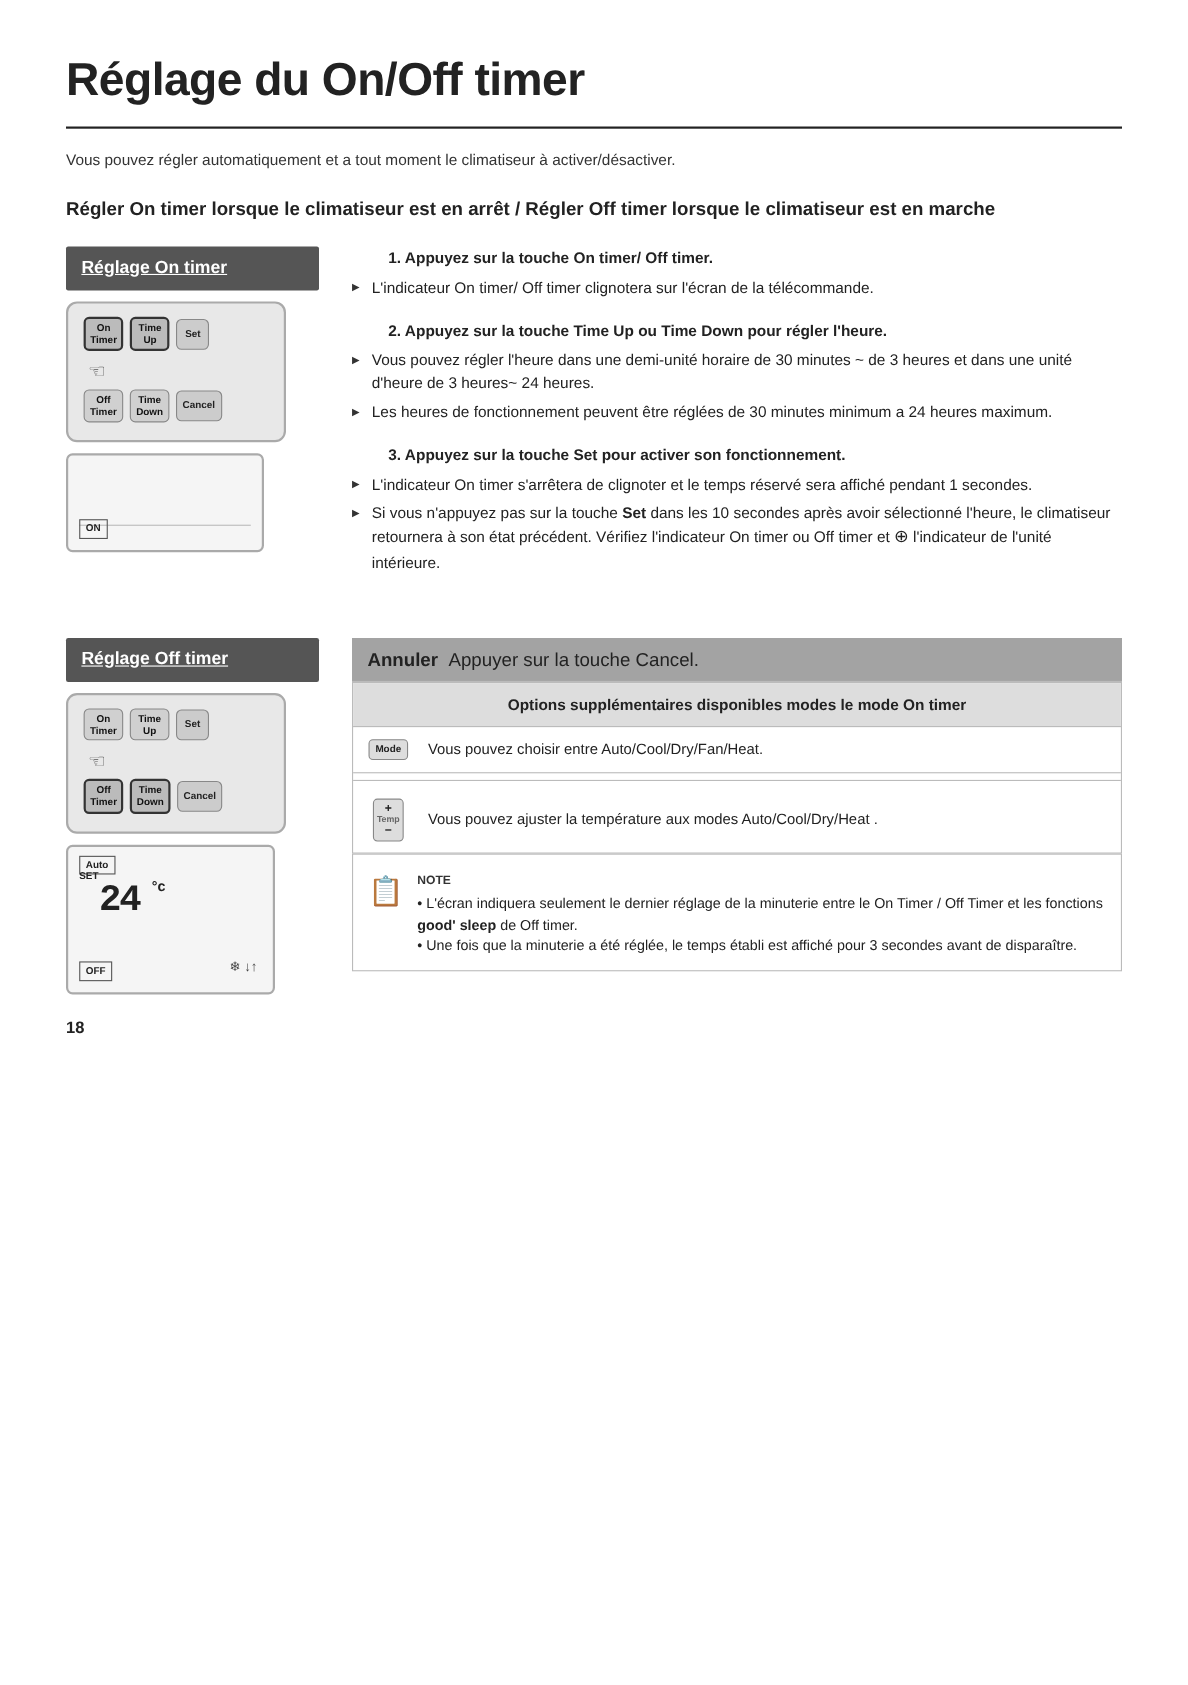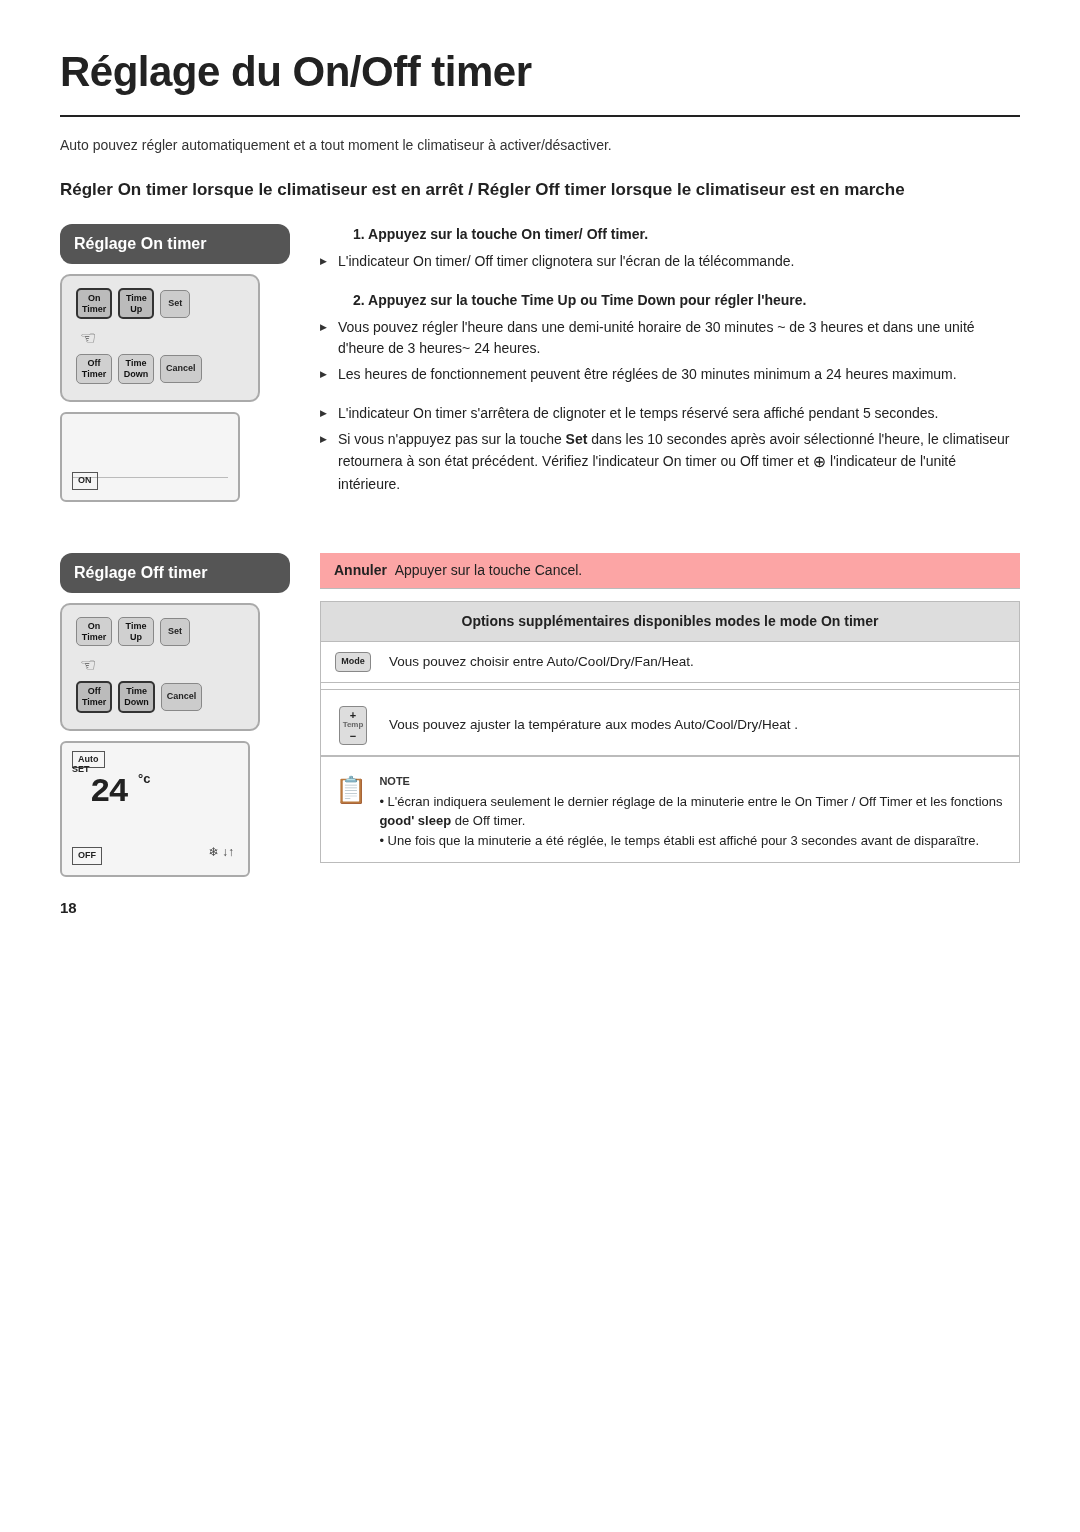--- a/index.html
+++ b/index.html
@@ -45,21 +45,22 @@
     .right-col {
       flex: 1;
     }
     .section-label {
       background: #555;
       color: #fff;
       font-size: 16px;
       font-weight: 700;
       padding: 8px 14px;
       margin-bottom: 10px;
-      border-radius: 12px;
+      border-radius: 2px;
+      text-decoration: underline;
     }
     
     .remote-box {
       border: 2px solid #aaa;
       border-radius: 10px;
       background: #e8e8e8;
       padding: 12px 14px 10px 14px;
       margin-bottom: 10px;
       width: 200px;
     }
@@ -271,24 +272,24 @@
       padding: 2px 5px;
       background: #ddd;
       display: flex;
       flex-direction: column;
       align-items: center;
       width: 28px;
       line-height: 1.1;
     }
     
     .annuler-bar {
-      background: #fca5a5;
+      background: #a3a3a3;
       padding: 7px 14px;
-      font-size: 14px;
-      margin-bottom: 12px;
+      font-size: 17px;
+      margin-bottom: 0;
       border-bottom: 1px solid #bbb;
     }
     
     .note-box {
       border: 1.5px solid #bbb;
       display: flex;
       align-items: flex-start;
       gap: 12px;
       padding: 12px 14px;
       margin-top: 0;
@@ -319,21 +320,21 @@
       margin: 6px 0 6px 0;
     }
     .off-right-col {
       flex: 1;
     }
   </style>
 </head>
 <body>
 
 <h1>Réglage du On/Off timer</h1>
-<p class="subtitle">Auto pouvez régler automatiquement et a tout moment le climatiseur à activer/désactiver.</p>
+<p class="subtitle">Vous pouvez régler automatiquement et a tout moment le climatiseur à activer/désactiver.</p>
 
 <p class="section-heading">Régler On timer  lorsque le climatiseur est en arrêt / Régler Off timer lorsque le climatiseur est en marche</p>
 
 <div class="two-col">
 
   <div class="left-col">
     <div class="section-label">Réglage On timer</div>
 
     <div class="remote-box">
       <div class="remote-row">
@@ -379,22 +380,23 @@
 
     <div class="step">
       <p class="step-title">2. <span>Appuyez sur la touche Time Up ou Time Down pour régler l'heure.</span></p>
       <ul class="bullet-list">
         <li>Vous pouvez régler l'heure dans une demi-unité horaire de 30 minutes ~ de 3 heures et dans une unité d'heure de 3 heures~ 24 heures.</li>
         <li>Les heures de fonctionnement peuvent être réglées de 30 minutes minimum a 24 heures maximum.</li>
       </ul>
     </div>
 
     <div class="step">
+      <p class="step-title">3. <span>Appuyez sur la touche Set pour activer son fonctionnement.</span></p>
       <ul class="bullet-list">
-        <li>L'indicateur On timer s'arrêtera de clignoter et le temps réservé sera affiché pendant 5 secondes.</li>
+        <li>L'indicateur On timer s'arrêtera de clignoter et le temps réservé sera affiché pendant 1 secondes.</li>
         <li>
           Si vous n'appuyez pas sur la touche <strong>Set</strong> dans les 10 secondes après avoir sélectionné l'heure, le climatiseur retournera à son état précédent. Vérifiez l'indicateur On timer ou Off timer et <span style="font-size:16px; vertical-align:middle;">⊕</span> l'indicateur de l'unité intérieure.
         </li>
       </ul>
     </div>
   </div>
 </div>
 
 <div class="off-timer-section">
 

